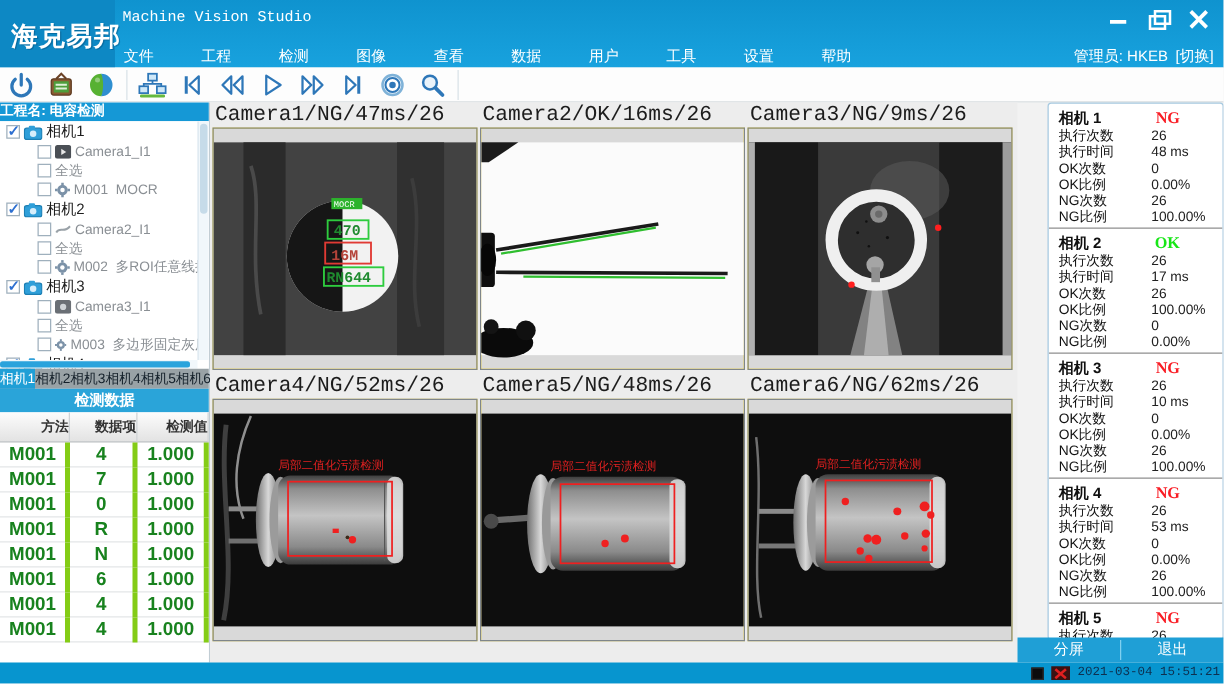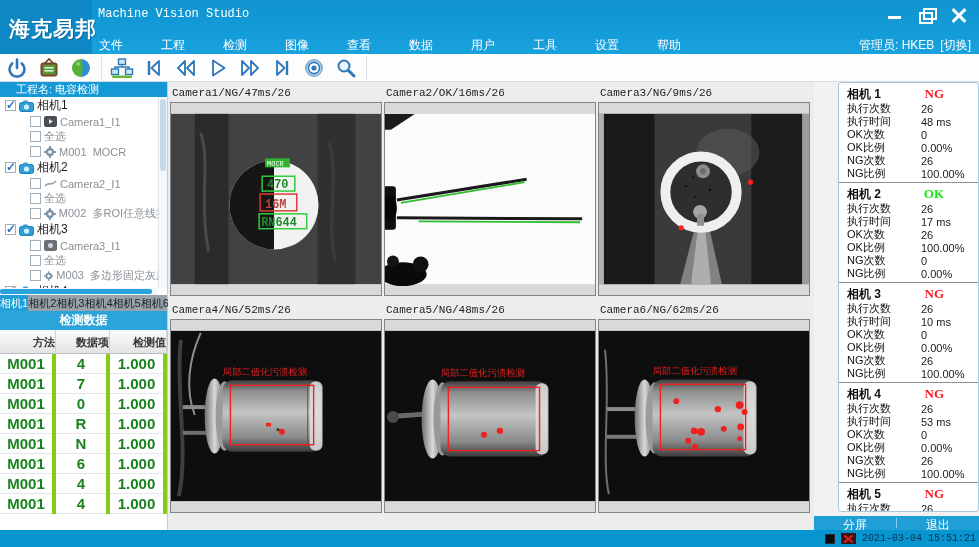--- a/index.html
+++ b/index.html
@@ -27,22 +27,22 @@
 
   
   #toolbar { position:absolute; top:54px; left:0; right:0; height:28px; background:#fdfdfd;
     border-bottom:1px solid #d8dde0; display:flex; align-items:center; gap:8px; padding:0 5px; }
   .tb-icon { width:24px; height:24px; display:block; cursor:pointer; }
   .tb-sep { width:1px; height:24px; background:#d9e2e8; }
 
   
   #left-panel { position:absolute; left:0; top:82px; width:168px; bottom:17px; background:#fff;
     border-right:1px solid #c2cdd4; }
-  .proj-header { height:15px; background:#1598d6; color:#fff; font-size:11px; font-weight:normal;
-    line-height:15px; padding-left:16px; white-space:nowrap; overflow:hidden; }
+  .proj-header { height:15px; background:#1598d6; color:#fff; font-size:11px; font-weight:bold;
+    line-height:15px; padding-left:0; white-space:nowrap; overflow:hidden; }
   #tree { position:absolute; top:15px; left:0; right:0; height:198px; overflow:hidden; background:#fff; }
   .trow { display:flex; align-items:center; gap:3px; height:15px; padding-left:5px; font-size:11px;
     color:#8a8f94; white-space:nowrap; overflow:hidden; cursor:pointer; }
   .trow.group { height:17px; color:#1d1d1d; font-size:12px; }
   .trow.child { padding-left:30px; }
   .mod { white-space:pre; }
   .cb { width:11px; height:11px; border:1px solid #9fb0bd; background:#fff; flex:none; position:relative; }
   .cb.checked::after { content:"\2713"; position:absolute; left:0; top:-3px; font-size:12px; font-weight:bold; color:#2d6fd0; }
   .vscroll { position:absolute; right:0; top:0; bottom:7px; width:9px; background:#f1f7fb; border-left:1px solid #dbe7ef; }
   .vthumb  { position:absolute; left:1px; right:1px; top:2px; height:72px; background:#c6dbe9; border-radius:3px; }
@@ -58,41 +58,41 @@
     background:linear-gradient(#fcfcfc,#e3e3e3); border-bottom:1px solid #b9bdc0; }
   .dth span { font-size:11px; color:#333; text-align:right; line-height:24px;
     border-right:1px solid #cfd3d6; font-weight:bold; }
   .dtr { display:grid; grid-template-columns:56px 54px 1fr; height:20px; border-bottom:1px solid #e4e6e8; cursor:default; }
   .dtr span { font-size:15px; font-weight:bold; color:#18821e; text-align:center; line-height:20px;
     border-right:4px solid #84cc16; }
 
   
   #center { position:absolute; left:168px; top:82px; right:165px; bottom:17px; background:#ededed; }
   .cell { position:absolute; width:212px; }
-  .cam-label { height:18px; font-family:"Liberation Mono",monospace; font-size:11px; color:#1c1c1c;
+  .cam-label { height:18px; font-family:"Liberation Mono",monospace; font-size:17px; color:#1c1c1c;
     line-height:18px; padding-left:2px; white-space:nowrap; }
   .imgbox { width:212px; height:194px; border:1px solid #7f868a; background:#fde047; cursor:pointer; }
   .imgbox svg { display:block; width:100%; height:100%; }
   #cell1 { left:2px;   top:2px; }   #cell2 { left:216px; top:2px; }   #cell3 { left:430px; top:2px; }
   #cell4 { left:2px; top:219px; }   #cell5 { left:216px; top:219px; } #cell6 { left:430px; top:219px; }
 
   
   #right-panel { position:absolute; right:0; top:82px; width:141px; bottom:35px; background:#fff;
     border:1px solid #a6c9e0; border-radius:3px; overflow:hidden; }
   .sblock { padding:3px 8px 2px 8px; border-bottom:1px solid #8f8f8f; }
   .sb-head { display:flex; height:16px; align-items:center; }
   .sb-name { font-size:12px; font-weight:bold; color:#101010; }
   .sb-status { margin-left:auto; margin-right:26px; font-size:13px; font-weight:bold; font-family:"Liberation Serif",serif; }
   .sb-status.ng { color:#f91d25; } .sb-status.ok { color:#17e617; }
   .srow { display:flex; height:13px; font-size:11px; color:#101010; align-items:center; }
   .srow .sl { width:74px; }
   .srow .sv { color:#202020; }
 
   
-  .right-actions { position:absolute; right:0; bottom:17px; width:165px; height:14px; background:#1f9fd6;
+  .right-actions { position:absolute; right:0; bottom:17px; width:165px; height:20px; background:#1f9fd6;
     display:flex; color:#fff; }
   .ra-btn { flex:1; text-align:center; font-size:12px; line-height:18px; cursor:pointer; }
   .ra-div { width:1px; background:#7fd0f0; margin:2px 0; }
   #bottombar { position:absolute; left:0; right:0; bottom:0; height:17px; background:#0795cf; }
   .status-right { position:absolute; right:3px; top:0; height:17px; display:flex; align-items:center; gap:6px; }
   .st-stop { width:10px; height:10px; background:#0c0c0c; border:1px solid #2a2a2a; }
   .st-err { width:15px; height:11px; background:#3c1212; position:relative; }
   .st-err::before,.st-err::after { content:""; position:absolute; left:2px; top:4.5px; width:11px; height:2px; background:#e02020; }
   .st-err::before { transform:rotate(40deg); } .st-err::after { transform:rotate(-40deg); }
   .timestamp { font-size:10px; color:#0e3050; font-family:"Liberation Mono",monospace; line-height:17px; }

